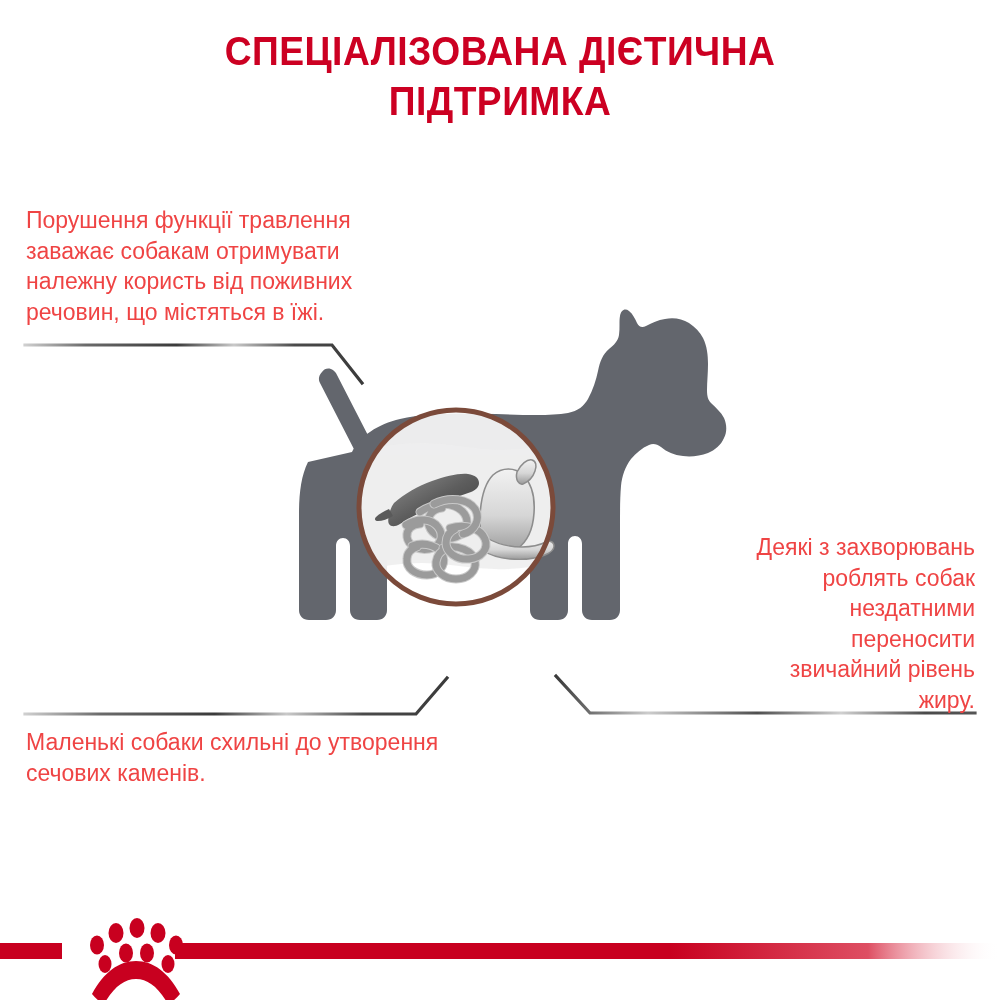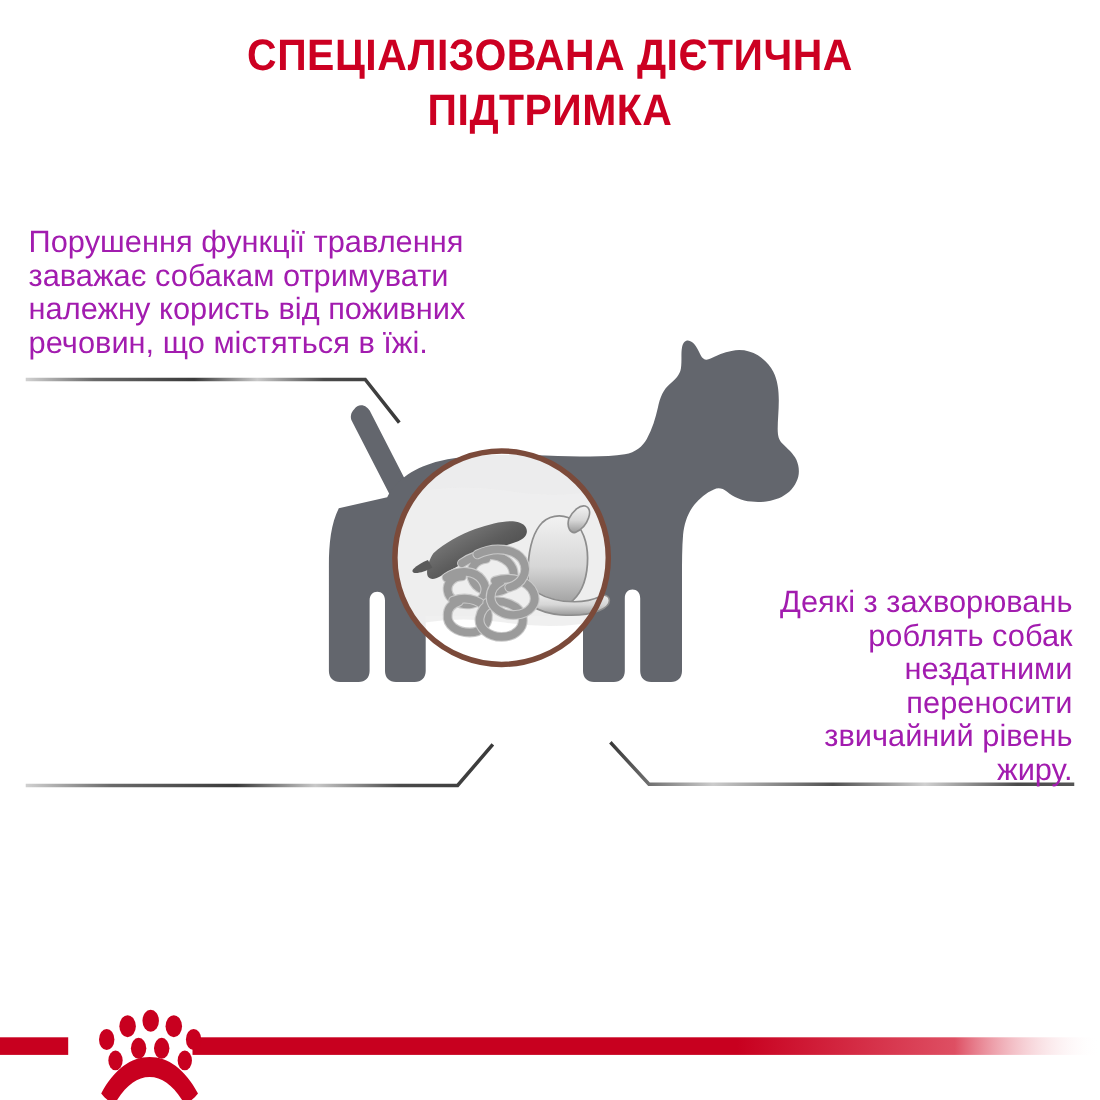--- a/index.html
+++ b/index.html
@@ -25,22 +25,22 @@
     line-height:50px;
     letter-spacing:0.5px;
     transform:scaleX(0.93);
     transform-origin:center top;
     white-space:pre-line;
   }
 
   
   .para{
     position:absolute;
-    color:#a21caf;
-    font-size:28px;
+    color:#ef4444;
+    font-size:23px;
     line-height:30.5px;
     white-space:pre-line;
   }
   .para.tl{ left:26px; top:205px; width:420px; text-align:left; }
   .para.rt{ right:25px; top:532px; width:320px; text-align:right; }
   .para.bl{ left:26px; top:727px; width:560px; text-align:left; }
 
   
   .art{position:absolute;left:0;top:0;width:1000px;height:1000px;}
 
@@ -198,20 +198,22 @@
 належну користь від поживних
 речовин, що містяться в їжі.</div>
 
   <div class="para rt">Деякі з захворювань
 роблять собак
 нездатними
 переносити
 звичайний рівень
 жиру.</div>
 
+  <div class="para bl">Маленькі собаки схильні до утворення
+сечових каменів.</div>
 
   <svg class="footer" viewBox="0 0 1000 110">
     <defs>
       <linearGradient id="redFade2" x1="0" y1="0" x2="1" y2="0">
         <stop offset="0%" stop-color="#C8001F"></stop>
         <stop offset="60%" stop-color="#C8001F"></stop>
         <stop offset="84%" stop-color="#DE4F63"></stop>
         <stop offset="100%" stop-color="#ffffff" stop-opacity="0"></stop>
       </linearGradient>
     </defs>

